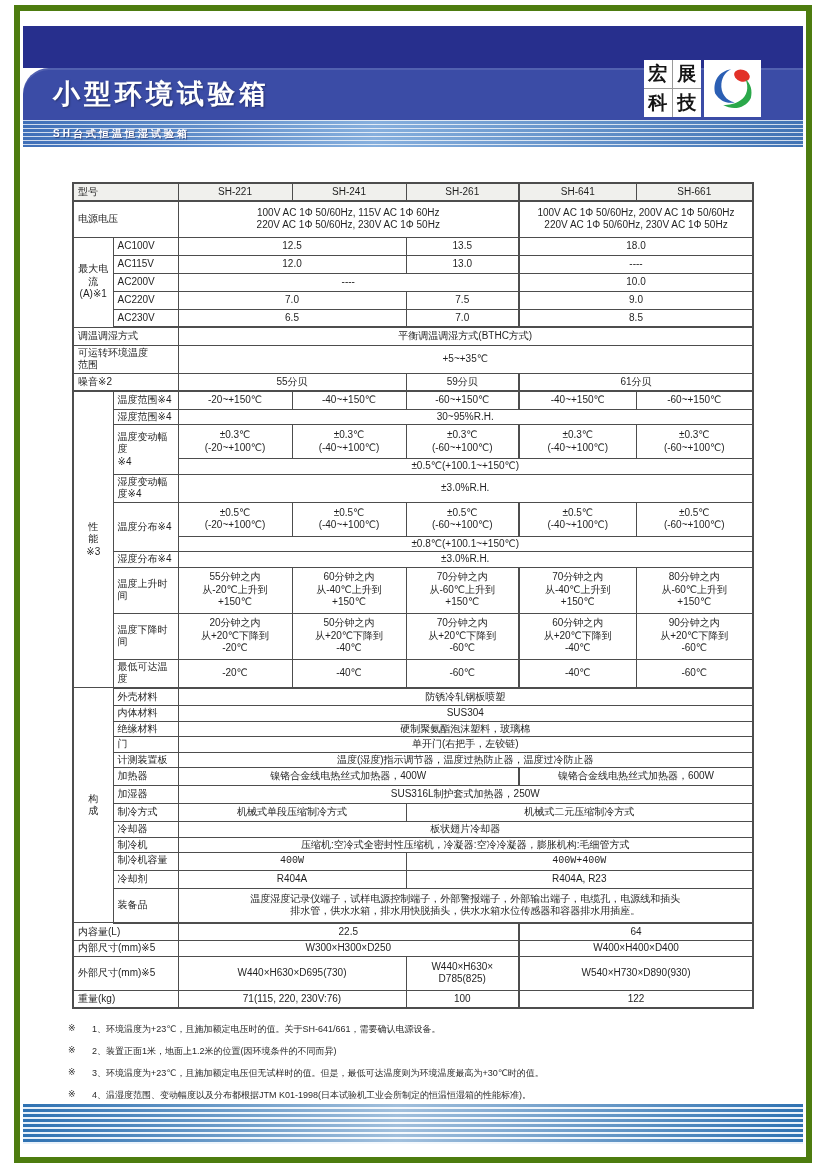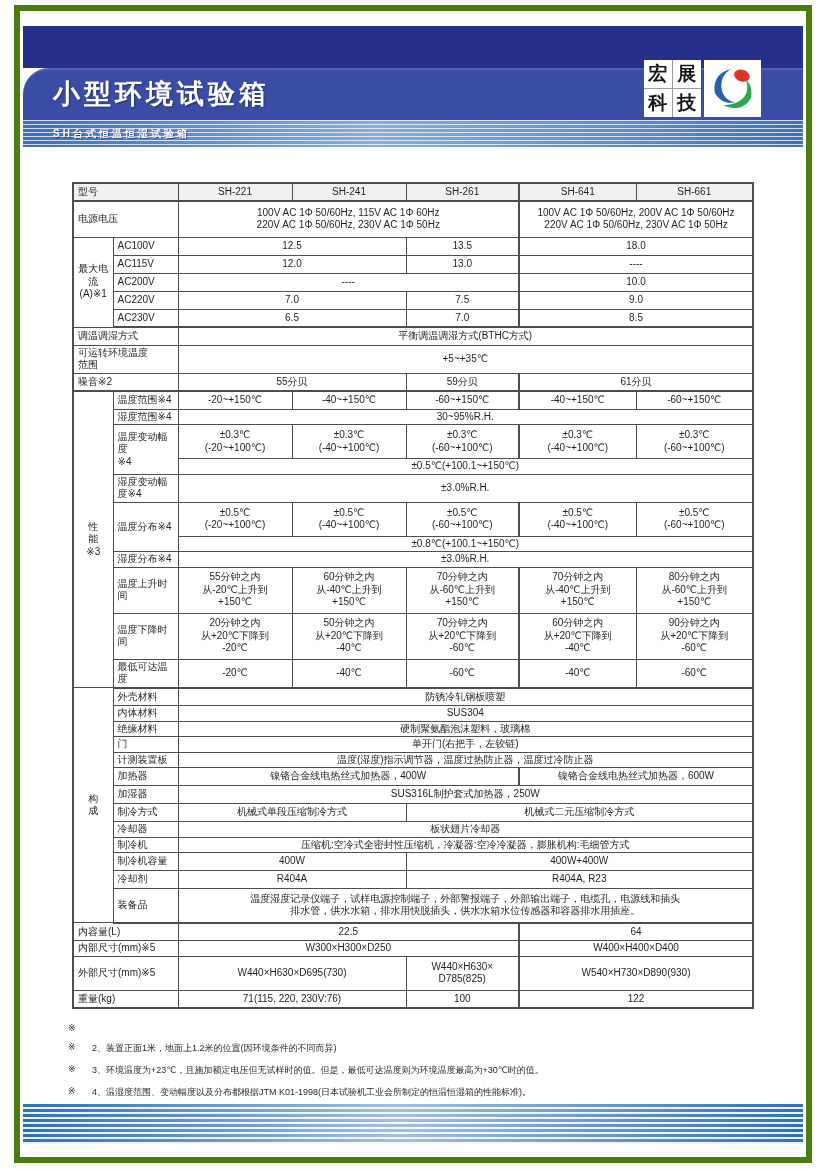--- a/index.html
+++ b/index.html
@@ -328,21 +328,21 @@
           <td class="val" colspan="3">机械式二元压缩制冷方式</td>
         </tr>
         <tr style="height: 15px;">
           <td class="lbl" colspan="1">冷却器</td>
           <td class="val" colspan="5">板状翅片冷却器</td>
         </tr>
         <tr style="height: 15px;">
           <td class="lbl" colspan="1">制冷机</td>
           <td class="val" colspan="5">压缩机:空冷式全密封性压缩机，冷凝器:空冷冷凝器，膨胀机构:毛细管方式</td>
         </tr>
-        <tr style="height: 18px;">
+        <tr style="height: 18px; font-family: Liberation Mono, monospace;">
           <td class="lbl" colspan="1">制冷机容量</td>
           <td class="val" colspan="2">400W</td>
           <td class="val" colspan="3">400W+400W</td>
         </tr>
         <tr style="height: 18px;">
           <td class="lbl" colspan="1">冷却剂</td>
           <td class="val" colspan="2">R404A</td>
           <td class="val" colspan="3">R404A, R23</td>
         </tr>
         <tr class="sect" style="height: 34px;">
@@ -372,20 +372,21 @@
           <td class="val" colspan="2">71(115, 220, 230V:76)</td>
           <td class="val" colspan="1">100</td>
           <td class="val tl" colspan="2">122</td>
         </tr>
       </tbody>
   </table>
 
   <div class="footnotes">
     <div class="footnote">
       <span class="mark">※</span>
+      <span>1、环境温度为+23℃，且施加额定电压时的值。关于SH-641/661，需要确认电源设备。</span>
     </div>
     <div class="footnote">
       <span class="mark">※</span>
       <span>2、装置正面1米，地面上1.2米的位置(因环境条件的不同而异)</span>
     </div>
     <div class="footnote">
       <span class="mark">※</span>
       <span>3、环境温度为+23℃，且施加额定电压但无试样时的值。但是，最低可达温度则为环境温度最高为+30℃时的值。</span>
     </div>
     <div class="footnote">

